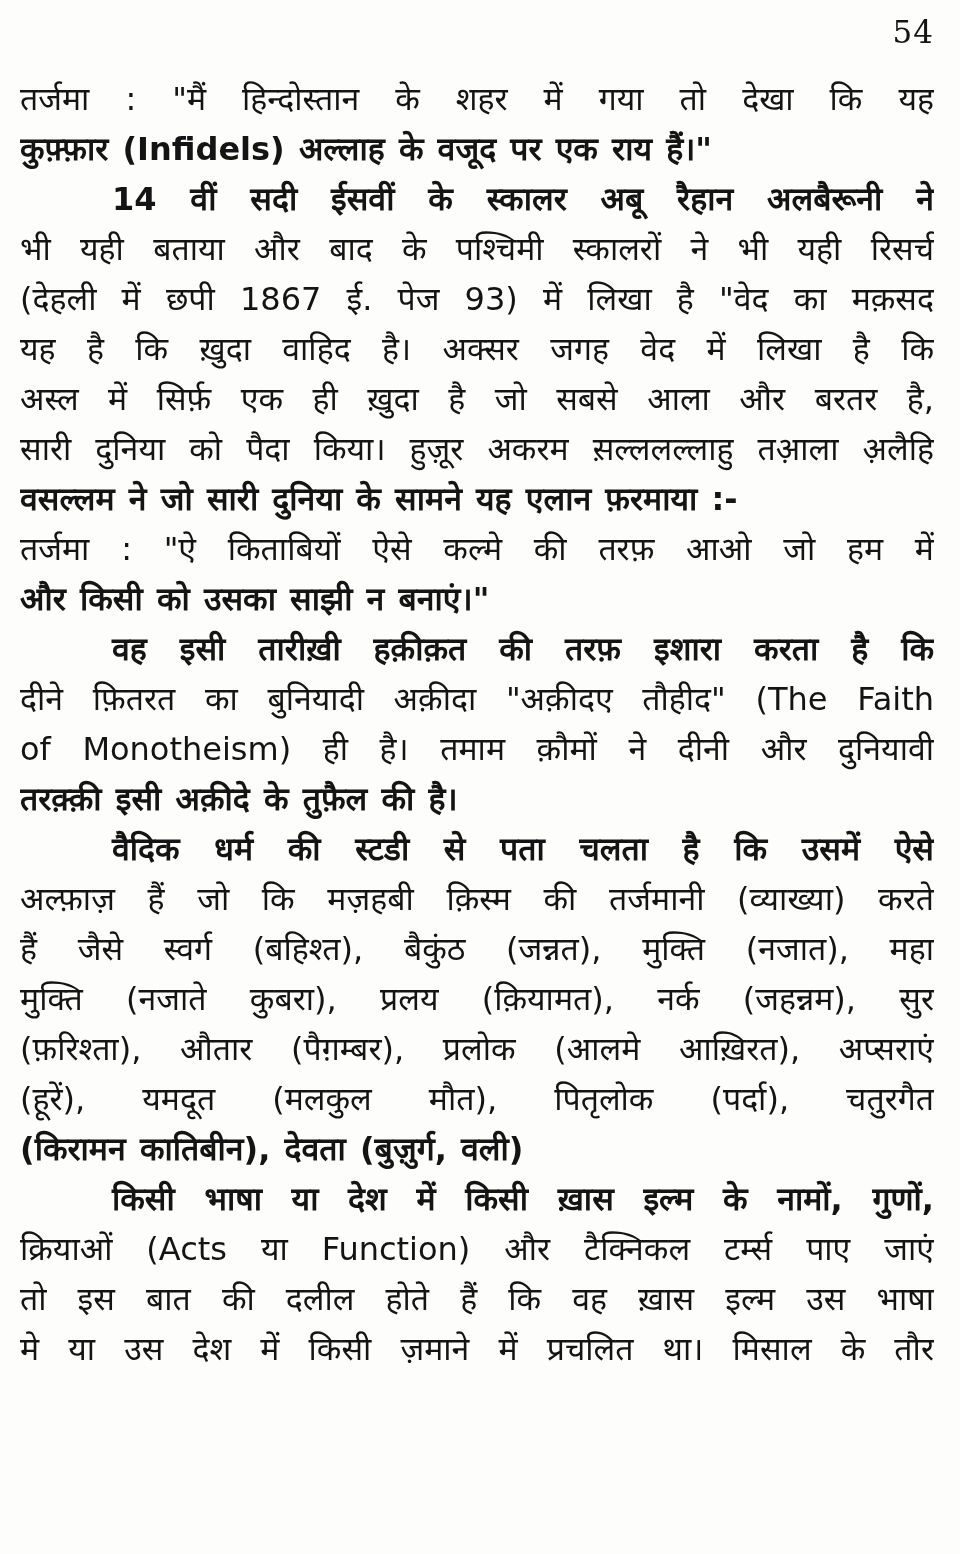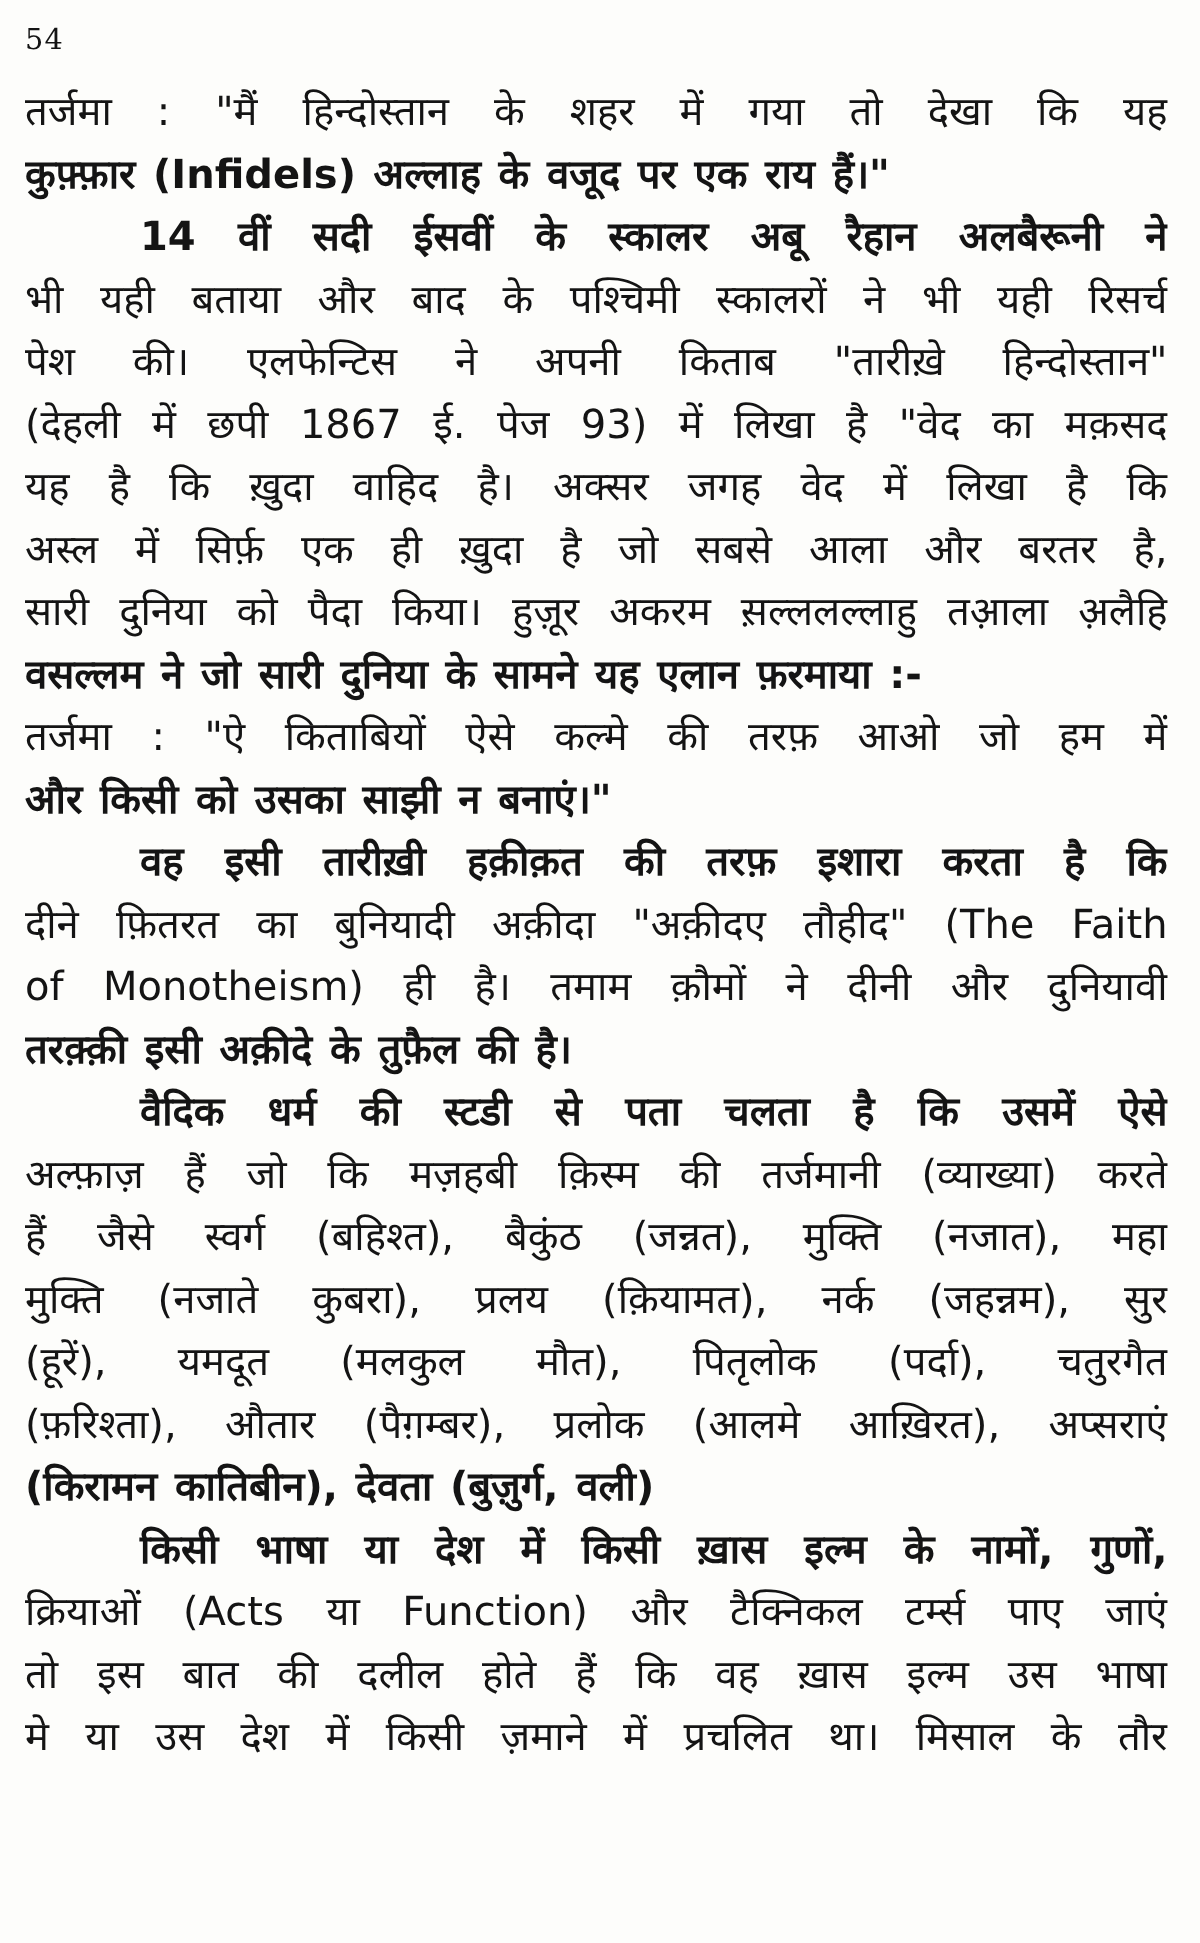--- a/index.html
+++ b/index.html
@@ -13,24 +13,24 @@
     height: 1554px;
     margin: 0;
     background: #fdfdfb;
     box-sizing: border-box;
     padding: 10px 26px 0 20px;
     overflow: hidden;
     font-family: "DejaVu Sans", sans-serif;
     color: #141414;
   }
   .page-number {
-    text-align: left;
-    font-size: 23px;
+    text-align: right;
+    font-size: 31px;
     line-height: 40px;
-    margin: 2px 0 12px 0;
+    margin: 2px 0 22px 0;
     letter-spacing: 1px;
     font-family: "DejaVu Serif", serif;
   }
   .page-body {
     font-size: 32px;
     line-height: 50px;
   }
   .line {
     height: 50px;
     overflow: hidden;
@@ -47,37 +47,36 @@
 </head>
 <body>
 
 <div class="page">
   <div class="page-number">54</div>
   <main class="page-body">
       <div class="line full">तर्जमा : "मैं हिन्दोस्तान के शहर में गया तो देखा कि यह</div>
       <div class="line end">कुफ़्फ़ार (Infidels) अल्लाह के वजूद पर एक राय हैं।"</div>
       <div class="line indent">14 वीं सदी ईसवीं के स्कालर अबू रैहान अलबैरूनी ने</div>
       <div class="line full">भी यही बताया और बाद के पश्चिमी स्कालरों ने भी यही रिसर्च</div>
-      <div class="line full">पेश की। एलफेन्टिस ने अपनी किताब "तारीख़े हिन्दोस्तान"</div>
       <div class="line full">(देहली में छपी 1867 ई. पेज 93) में लिखा है "वेद का मक़सद</div>
       <div class="line full">यह है कि ख़ुदा वाहिद है। अक्सर जगह वेद में लिखा है कि</div>
       <div class="line full">अस्ल में सिर्फ़ एक ही ख़ुदा है जो सबसे आला और बरतर है,</div>
       <div class="line full">सारी दुनिया को पैदा किया। हुज़ूर अकरम स़ल्ललल्लाहु तआ़ला अ़लैहि</div>
       <div class="line end">वसल्लम ने जो सारी दुनिया के सामने यह एलान फ़रमाया :-</div>
       <div class="line full">तर्जमा : "ऐ किताबियों ऐसे कल्मे की तरफ़ आओ जो हम में</div>
       <div class="line end">और किसी को उसका साझी न बनाएं।"</div>
       <div class="line indent">वह इसी तारीख़ी हक़ीक़त की तरफ़ इशारा करता है कि</div>
       <div class="line full">दीने फ़ितरत का बुनियादी अक़ीदा "अक़ीदए तौहीद" (The Faith</div>
       <div class="line full">of Monotheism) ही है। तमाम क़ौमों ने दीनी और दुनियावी</div>
       <div class="line end">तरक़्क़ी इसी अक़ीदे के तुफ़ैल की है।</div>
       <div class="line indent">वैदिक धर्म की स्टडी से पता चलता है कि उसमें ऐसे</div>
       <div class="line full">अल्फ़ाज़ हैं जो कि मज़हबी क़िस्म की तर्जमानी (व्याख्या) करते</div>
       <div class="line full">हैं जैसे स्वर्ग (बहिश्त), बैकुंठ (जन्नत), मुक्ति (नजात), महा</div>
       <div class="line full">मुक्ति (नजाते कुबरा), प्रलय (क़ियामत), नर्क (जहन्नम), सुर</div>
+      <div class="line full">(फ़रिश्ता), औतार (पैग़म्बर), प्रलोक (आलमे आख़िरत), अप्सराएं</div>
       <div class="line full">(हूरें), यमदूत (मलकुल मौत), पितृलोक (पर्दा), चतुरगैत</div>
-      <div class="line full">(फ़रिश्ता), औतार (पैग़म्बर), प्रलोक (आलमे आख़िरत), अप्सराएं</div>
       <div class="line end">(किरामन कातिबीन), देवता (बुज़ुर्ग, वली)</div>
       <div class="line indent">किसी भाषा या देश में किसी ख़ास इल्म के नामों, गुणों,</div>
       <div class="line full">क्रियाओं (Acts या Function) और टैक्निकल टर्म्स पाए जाएं</div>
       <div class="line full">तो इस बात की दलील होते हैं कि वह ख़ास इल्म उस भाषा</div>
       <div class="line full">मे या उस देश में किसी ज़माने में प्रचलित था। मिसाल के तौर</div>
     </main>
 </div>
 
 </body></html>

